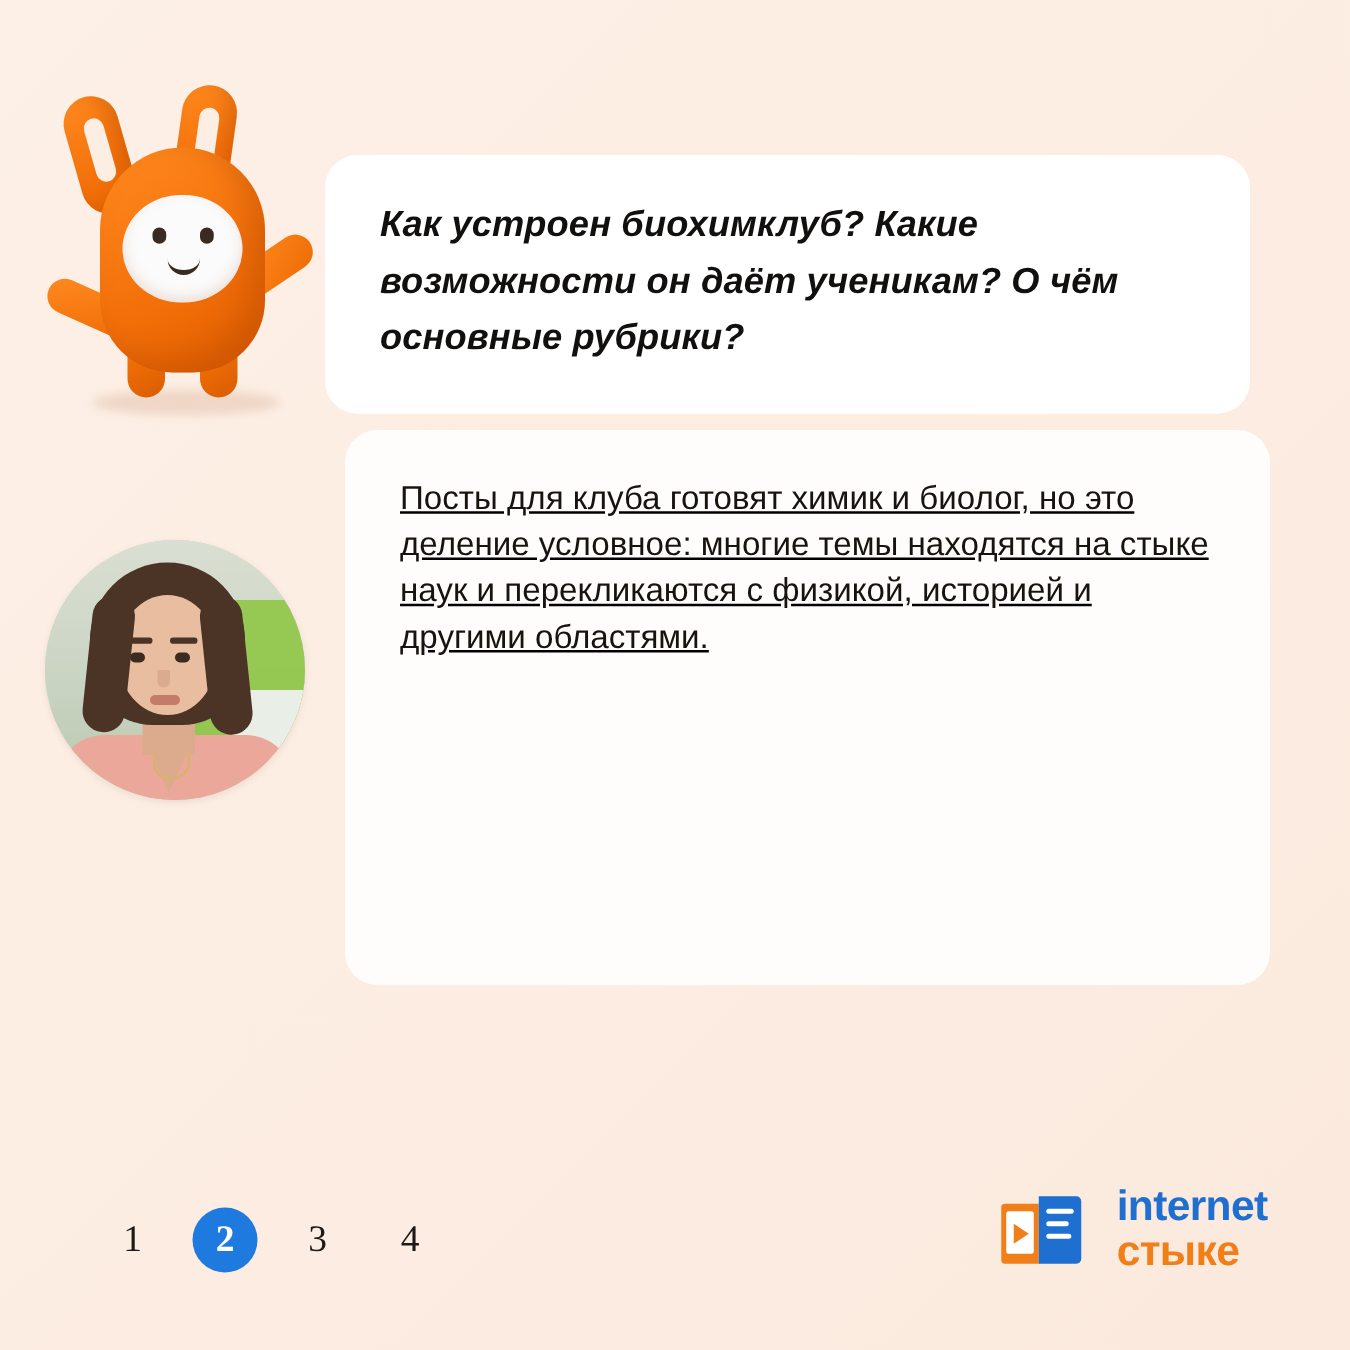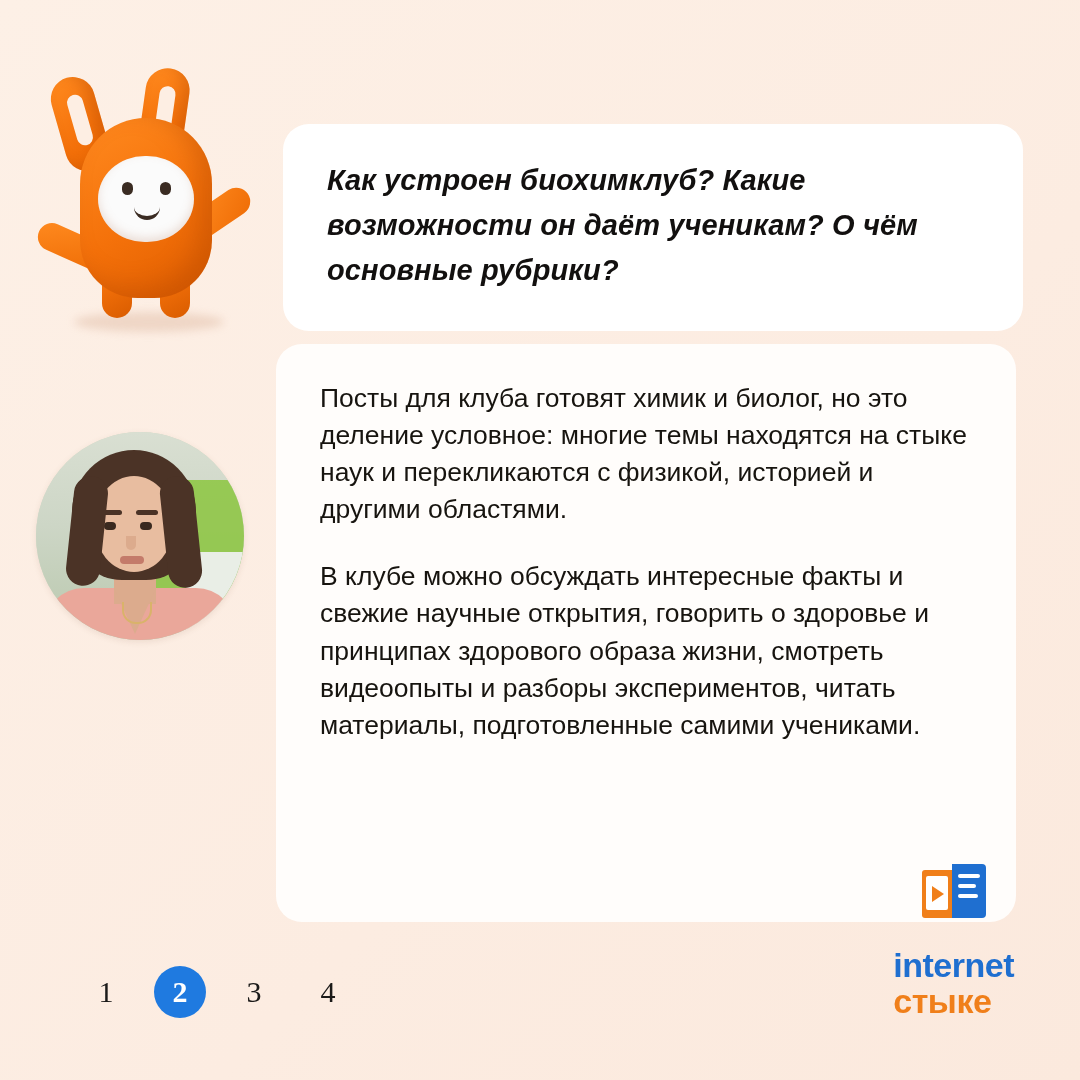--- a/index.html
+++ b/index.html
@@ -291,42 +291,43 @@
   }
 
   
   .bubble {
     position: absolute;
     background: #ffffff;
     border-radius: 26px;
     box-sizing: border-box;
   }
   .bubble-question {
-    left: 283px;
+    left: 260px;
     top: 124px;
     width: 740px;
     padding: 34px 44px 38px 44px;
   }
   .bubble-question p {
     margin: 0;
     font-style: italic;
     font-weight: bold;
     font-size: 29px;
     line-height: 1.55;
     color: #12100f;
     letter-spacing: .1px;
   }
 
   .bubble-answer {
     left: 276px;
     top: 344px;
     width: 740px;
-    height: 578px;
+    height: 444px;
     padding: 36px 44px 30px 44px;
     background: #fffdfb;
+    text-decoration: underline;
   }
   .bubble-answer p {
     margin: 0 0 30px 0;
     font-size: 26.5px;
     line-height: 1.4;
     color: #17140f;
   }
   .bubble-answer p:last-child { margin-bottom: 0; }
 
   
@@ -356,21 +357,20 @@
   }
 
   
   .logo {
     position: absolute;
     right: 66px;
     bottom: 62px;
     display: flex;
     align-items: center;
     gap: 28px;
-    flex-direction: column;
   }
   .logo .mark {
     position: relative;
     width: 64px;
     height: 60px;
   }
   .logo .book-left {
     position: absolute;
     left: 0;
     top: 10px;
@@ -479,21 +479,20 @@
     <div class="hair-front-l"></div>
     <div class="hair-front-r"></div>
   </div>
 
   <div class="bubble bubble-question">
     <p>Как устроен биохимклуб? Какие возможности он даёт ученикам? О чём основные рубрики?</p>
   </div>
 
   <div class="bubble bubble-answer">
     <p>Посты для клуба готовят химик и биолог, но это деление условное: многие темы находятся на стыке наук и перекликаются с физикой, историей и другими областями.</p>
-    <p>В клубе можно обсуждать интересные факты и свежие научные открытия, говорить о здоровье и принципах здорового образа жизни, смотреть видеоопыты и разборы экспериментов, читать материалы, подготовленные самими учениками.</p>
   </div>
 
   <div class="pager">
     <div class="dot">1</div>
     <div class="dot active">2</div>
     <div class="dot">3</div>
     <div class="dot">4</div>
   </div>
 
   <div class="logo">

